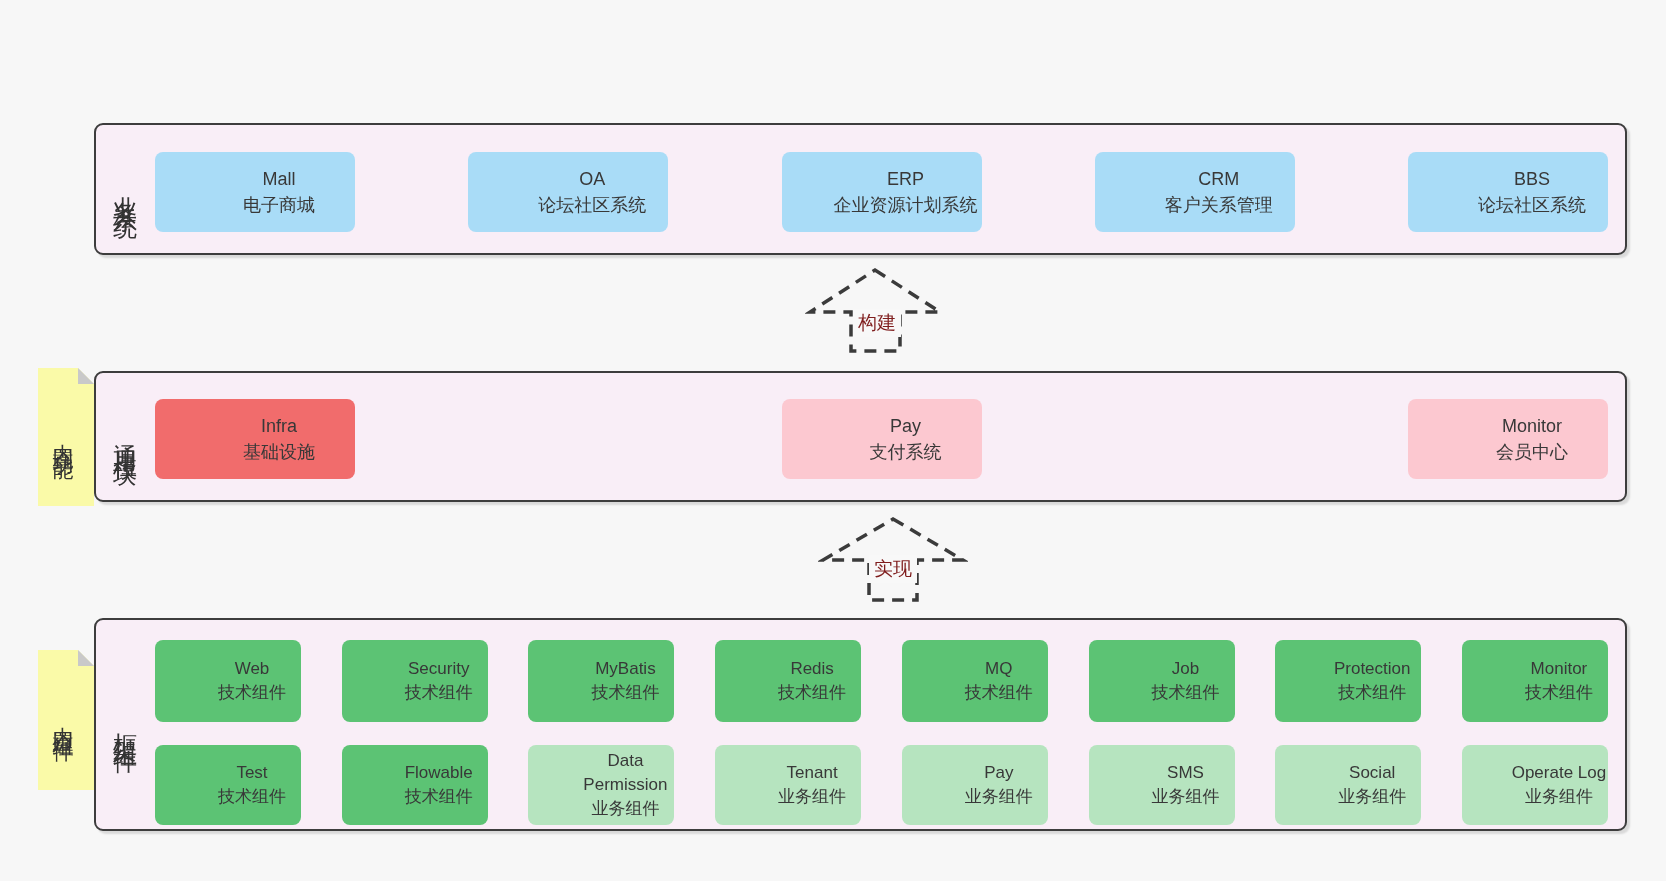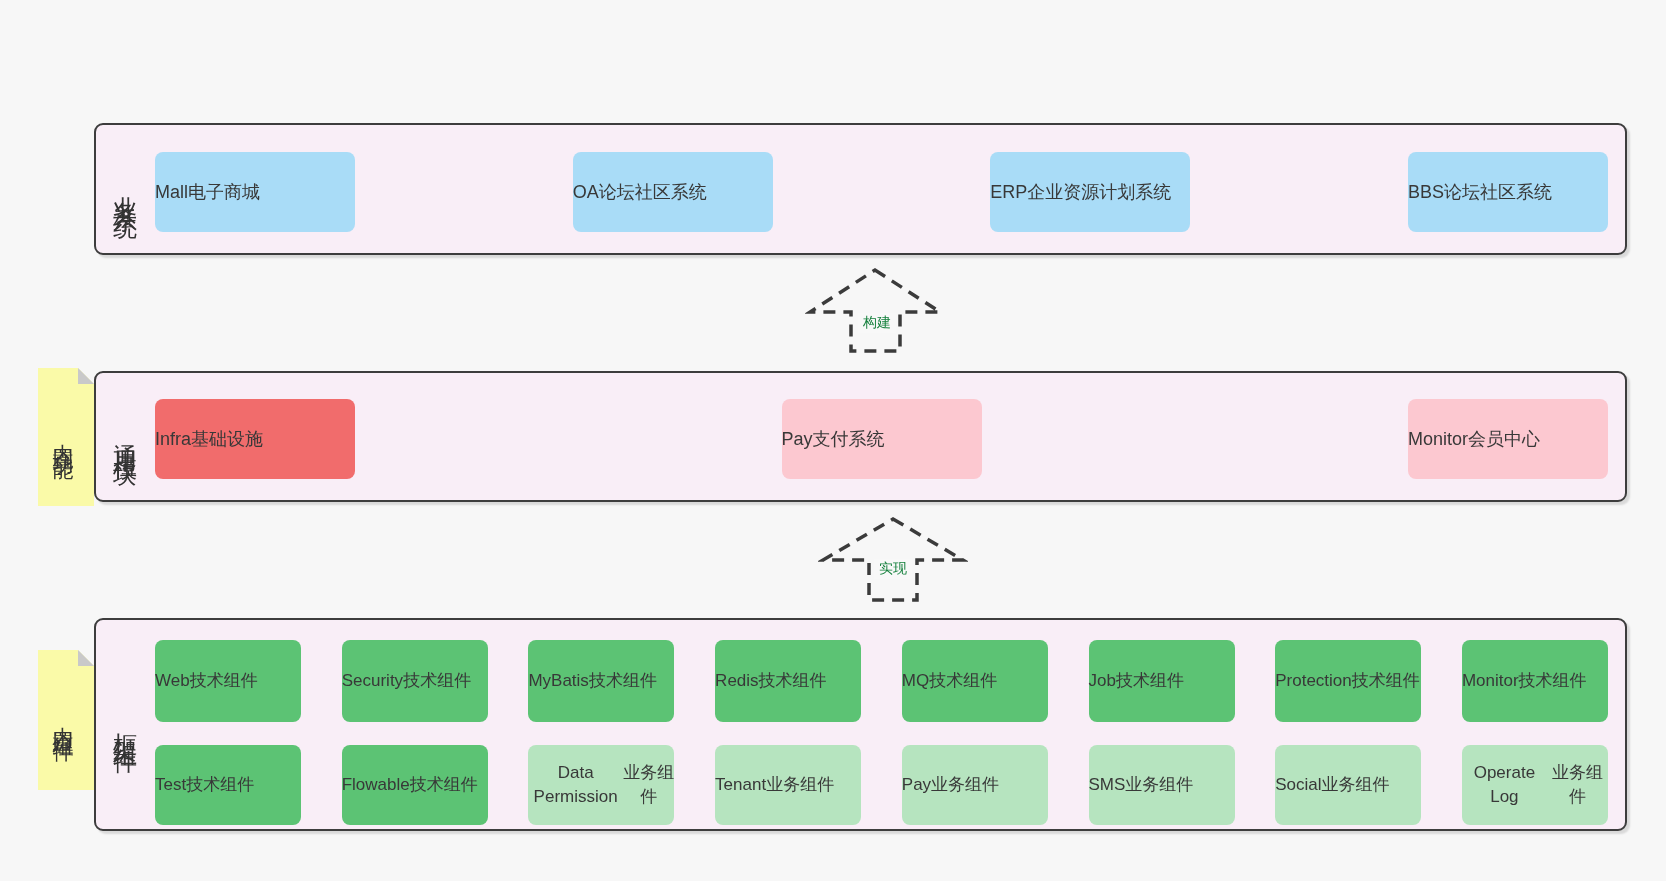--- a/index.html
+++ b/index.html
@@ -30,22 +30,22 @@
     font-size:24px;letter-spacing:6px;color:#333;white-space:nowrap;
   }
   .row{
     position:absolute;left:59px;right:17px;
     display:flex;justify-content:space-between;
   }
   .row6 .box{width:200px}
   .row8 .box{width:146px}
   .box{
     border-radius:8px;
-    display:flex;flex-direction:row;align-items:center;
-    text-align:center;line-height:1.45;
+    display:flex;flex-direction:column;justify-content:center;align-items:center;
+    text-align:center;line-height:1.45;padding-left:48px;
   }
   .row6 .box{font-size:18px}
   .row8 .box{font-size:17px;line-height:1.4}
   .v-blue{background:var(--blue)}
   .v-red{background:var(--red)}
   .v-pink{background:var(--pink)}
   .v-green{background:var(--green)}
   .v-lightgreen{background:var(--lightgreen)}
   
   .tag{position:absolute;width:56px;z-index:1}
@@ -55,21 +55,21 @@
     writing-mode:vertical-rl;text-orientation:upright;
     font-size:21px;letter-spacing:5px;color:#333;white-space:nowrap;
   }
   
   .arrow{position:absolute;z-index:3}
   .arrow path{
     fill:none;stroke:#3b3b3b;stroke-width:3.5;stroke-dasharray:12 8;
   }
   .arrow-label{
     position:absolute;transform:translate(-50%,-50%);
-    background:#f8f8f8;padding:1px 5px;font-size:14px;color:#15803d;
+    background:#f8f8f8;padding:1px 5px;font-size:19px;color:#7f1d1d;
     white-space:nowrap;
   }
 </style>
 </head>
 <body>
 
 <div class="tag" style="left:38px;top:368px;height:138px">
   <svg width="56" height="138" viewBox="0 0 56 138">
     <polygon points="0,0 40,0 56,16 56,138 0,138" fill="#fafaa8"></polygon>
     <polygon points="40,0 56,16 40,16" fill="#c9c9c9"></polygon>
@@ -91,20 +91,24 @@
       <div>Mall</div>
       <div>电子商城</div>
     </div>
     <div class="box v-blue">
       <div>OA</div>
       <div>论坛社区系统</div>
     </div>
     <div class="box v-blue">
       <div>ERP</div>
       <div>企业资源计划系统</div>
+    </div>
+    <div class="box v-blue">
+      <div>CRM</div>
+      <div>客户关系管理</div>
     </div>
     <div class="box v-blue">
       <div>BBS</div>
       <div>论坛社区系统</div>
     </div>
   </div>
 </div>
 
 <div class="arrow" style="left:805px;top:265px">
   <svg width="140" height="92" viewBox="0 0 140 92">

